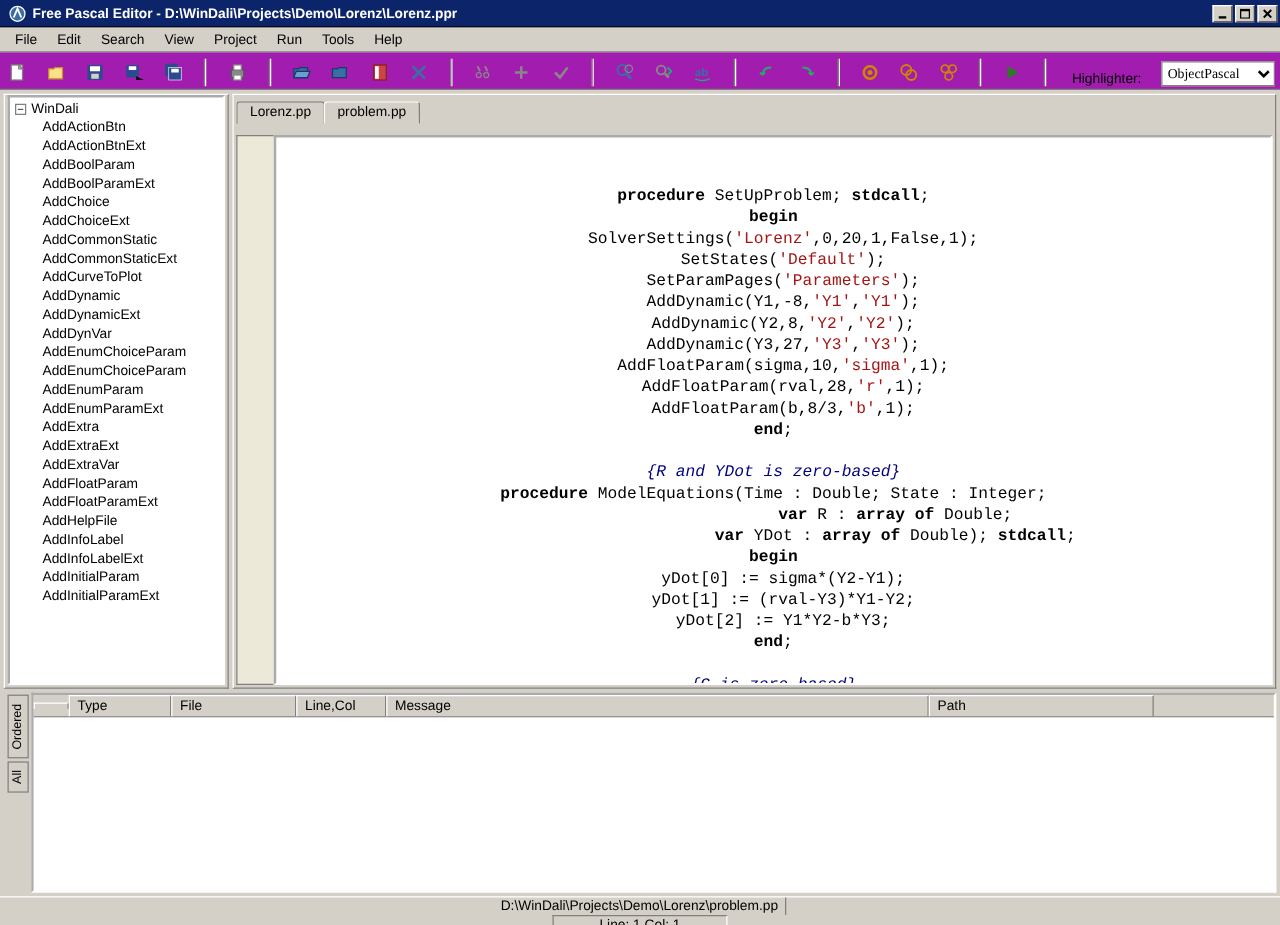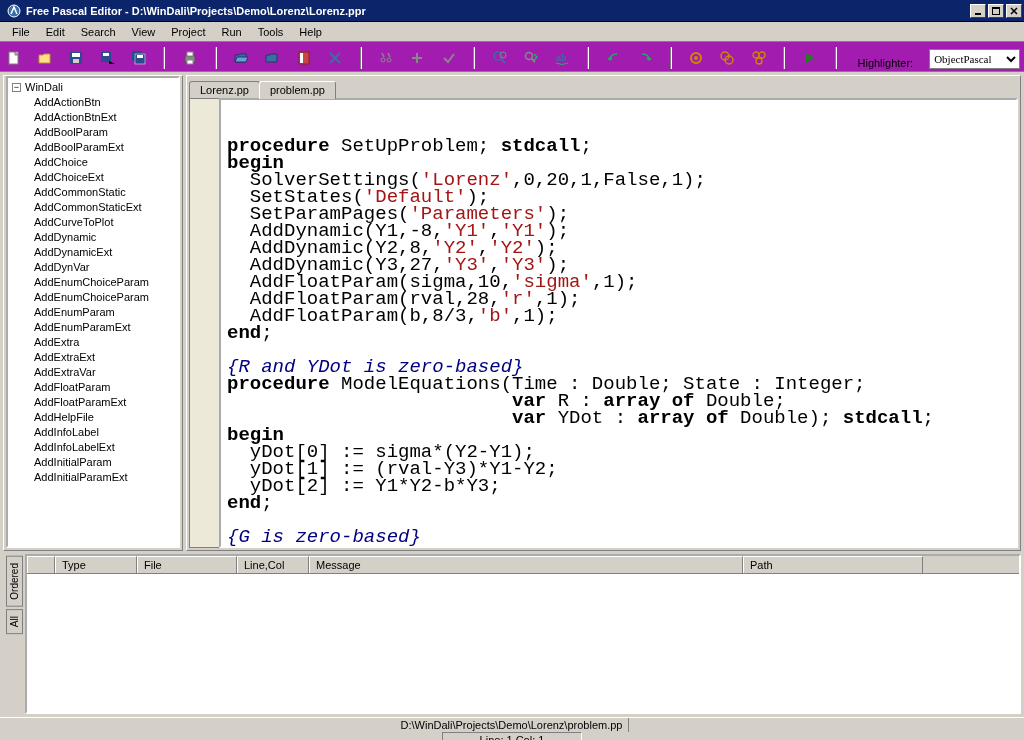--- a/index.html
+++ b/index.html
@@ -83,21 +83,21 @@
   gap:3px;
 }
 .panel {
   background:#d4d0c8;
   display:flex;flex-direction:column;
   border:1px solid #fff;
   border-right-color:#808080; border-bottom-color:#808080;
   min-height:0;
 }
 .left-panel { width:180px; }
-.right-panel { flex:1; min-width:0;}
+.right-panel { flex:1; min-width:0;gap:10px;}
 
 
 .tabstrip {
   display:flex; align-items:flex-end;
   padding:2px 2px 0 2px;
   height:22px;
 }
 .tabstrip .tab {
   padding:2px 10px 3px 10px;
   border:1px solid #808080;
@@ -144,24 +144,25 @@
   border-bottom:1px solid #808080;
 }
 .editor-scroll {
   flex:1;
   border:2px inset #fff;
   background:#fff;
   overflow:auto;
 }
 .editor {
   font-family:"Courier New",monospace;
-  font-size:19px;
+  font-size:13px;
   line-height:17px;
   white-space:pre;
   padding:4px 6px;
+  text-align:center;
 }
 .kw { font-weight:bold; color:#000; }
 .str { color:#a31515; }
 .cmt { font-style:italic; color:#000080; }
 
 
 .bottom-panel {
   height:160px;
   margin:3px;
   display:flex;
@@ -182,20 +183,21 @@
   flex:1;
   border:2px inset #fff;
   background:#fff;
   display:flex;flex-direction:column;
 }
 .grid-header {
   display:flex;
   height:18px;
   background:#d4d0c8;
   border-bottom:1px solid #808080;
+  align-items:center;
 }
 .grid-header .col {
   border-right:1px solid #808080;
   border-top:1px solid #fff;
   border-left:1px solid #fff;
   padding:2px 6px;
   font-size:11px;
 }
 .grid-body { flex:1; background:#fff; }
 

